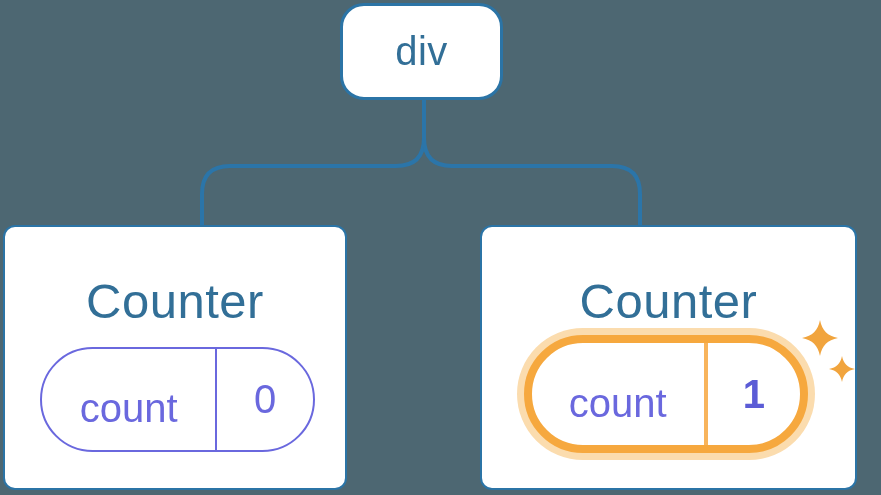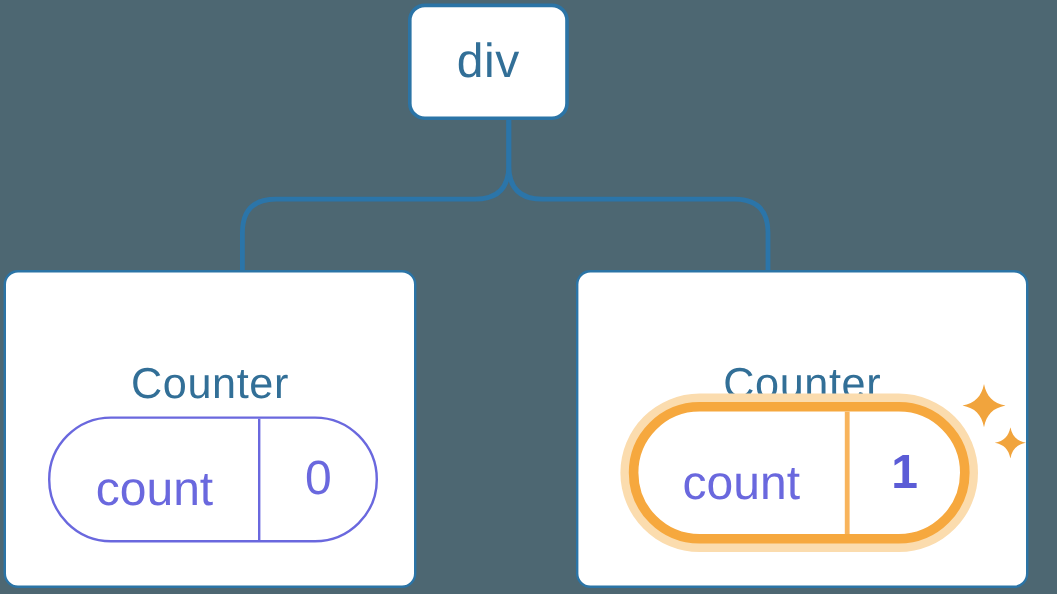--- a/index.html
+++ b/index.html
@@ -23,25 +23,25 @@
   }
   .connector path {
     fill: none;
     stroke: var(--line-blue, #2b75a9);
     stroke-width: 4;
   }
   .root-node {
     position: absolute;
     left: 340px;
     top: 3px;
-    width: 134px;
+    width: 163px;
     height: 97px;
     background: var(--card-bg, #ffffff);
     border: 3px solid var(--node-border-blue, #2b74a6);
-    border-radius: 14px;
+    border-radius: 24px;
     box-sizing: border-box;
     display: flex;
     align-items: center;
     justify-content: center;
   }
   .root-node .node-label {
     font-size: 40px;
     color: var(--text-blue, #326f97);
     letter-spacing: 0.5px;
   }
@@ -55,24 +55,23 @@
     box-sizing: border-box;
   }
   .card-left  { left: 3px;   width: 344px; }
   .card-right { left: 480px; width: 377px; }
   .card-title {
     position: absolute;
     top: 46px;
     left: 0;
     width: 100%;
     text-align: center;
-    font-size: 36px;
+    font-size: 49px;
     letter-spacing: 0.5px;
     color: var(--text-blue, #326f97);
-    margin-top: 26px;
   }
   
   .pill {
     position: absolute;
     box-sizing: border-box;
     display: flex;
     align-items: stretch;
   }
   .pill-plain {
     left: 35px;

